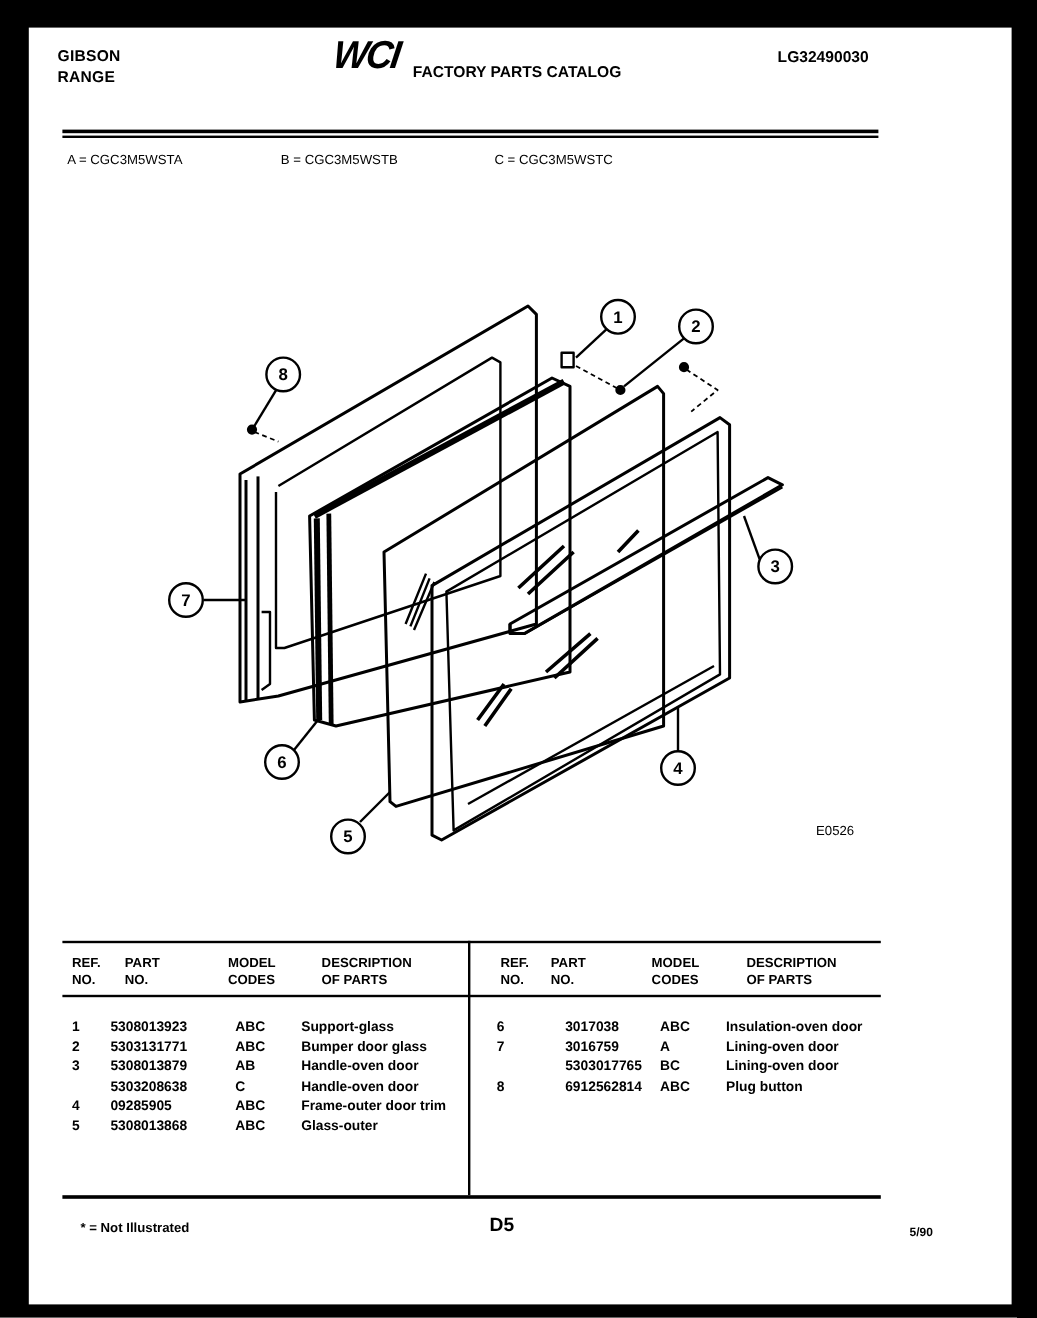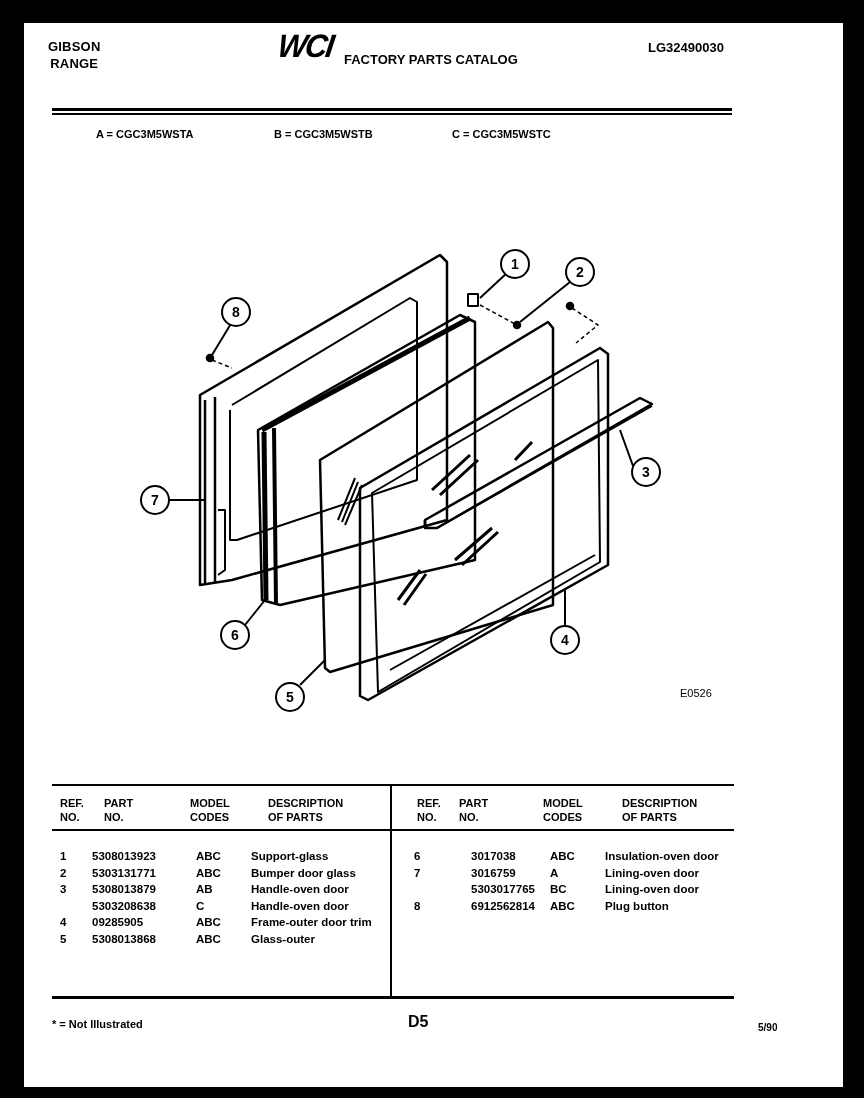--- a/index.html
+++ b/index.html
@@ -1,27 +1,27 @@
 <!DOCTYPE html>
 <html><head>
 <meta charset="utf-8">
 <style>
   html, body { margin:0; padding:0; }
   body { width:864px; height:1098px; background:#000; position:relative; overflow:hidden;
          font-family:"Liberation Sans", sans-serif; color:#000; }
   .page { position:absolute; left:24px; top:23px; width:819px; height:1064px; background:#fff; }
   .abs { position:absolute; }
-  .brand-l { left:48px; top:38px; font-size:13px; font-weight:bold; line-height:17px; letter-spacing:0.2px;text-align:center; }
+  .brand-l { left:48px; top:38px; font-size:13px; font-weight:bold; line-height:17px; letter-spacing:0.2px; }
   .logo { left:278px; top:28px; font-size:31px; font-weight:900; font-style:italic; letter-spacing:-2px;
           transform:skewX(-8deg) scaleY(1.05); }
   .catalog { left:344px; top:39px; font-size:13px; font-weight:bold;margin-top:13px; }
   .catno { left:648px; top:40px; font-size:13px; font-weight:bold;text-align:center; }
   .rule1 { left:52px; top:108px; width:680px; height:3px; background:#000; }
   .rule1b { left:52px; top:113px; width:680px; height:2px; background:#000; }
-  .model { top:128px; font-size:11px; font-weight:bold;margin-left:40px; }
+  .model { top:128px; font-size:11px; font-weight:normal; }
   .ecode { left:680px; top:687px; font-size:11px; font-weight:normal; }
   .tbl-top { left:52px; top:784px; width:682px; height:2px; background:#000; }
   .tbl-hdr-rule { left:52px; top:829px; width:682px; height:2px; background:#000; }
   .tbl-bot { left:52px; top:996px; width:682px; height:3px; background:#000; }
   .tbl-div { left:390px; top:784px; width:2px; height:212px; background:#000; }
   .hdr { font-size:11px; font-weight:bold; line-height:14px; top:796px; }
   .row { font-size:11.5px; font-weight:bold; line-height:16.5px; }
   .foot { top:1018px; font-size:11px; font-weight:bold; }
   .pg { left:388px; top:1013px; font-size:16px; font-weight:900;margin-left:20px; }
   .date { left:758px; top:1022px; font-size:10px; font-weight:bold; }
@@ -210,15 +210,15 @@
     <div>BC</div>
     <div>ABC</div>
 </div>
 <div class="abs row lst" style="left:605px;top:848px">
   <div>Insulation-oven door</div>
     <div>Lining-oven door</div>
     <div>Lining-oven door</div>
     <div>Plug button</div>
 </div>
 
-<div class="abs foot" style="left:52px">* = Not Illustrated</div>
+<div class="abs foot" style="left:67px">* = Not Illustrated</div>
 <div class="abs pg">D5</div>
 <div class="abs date">5/90</div>
 
 </body></html>

